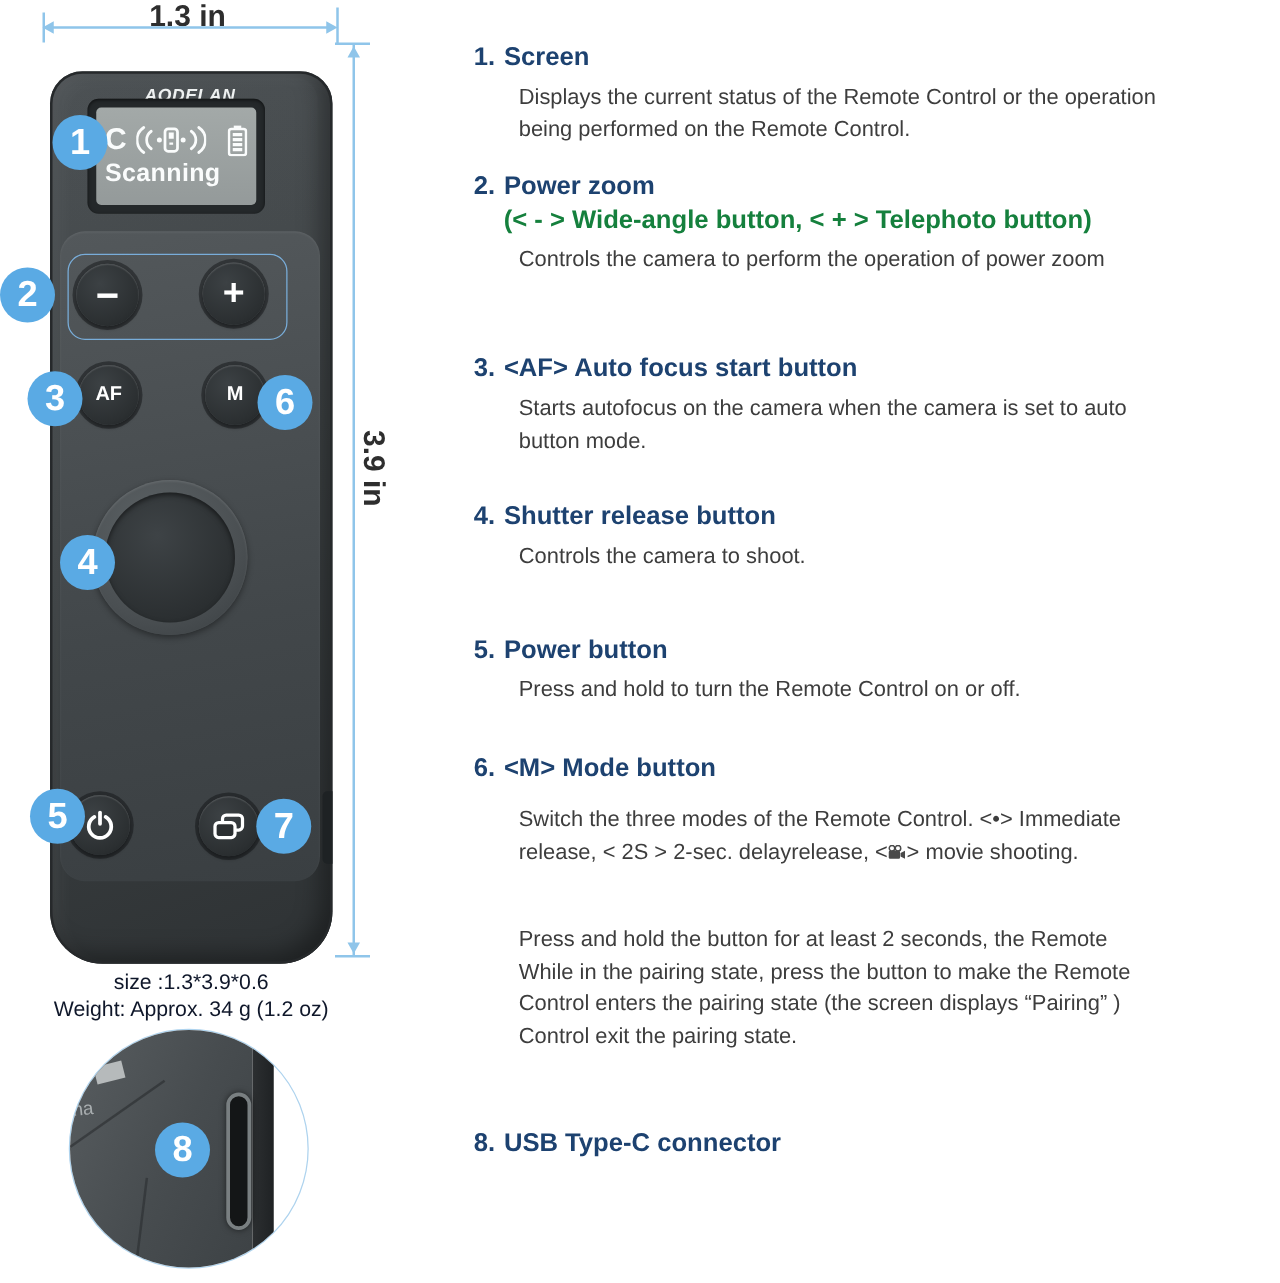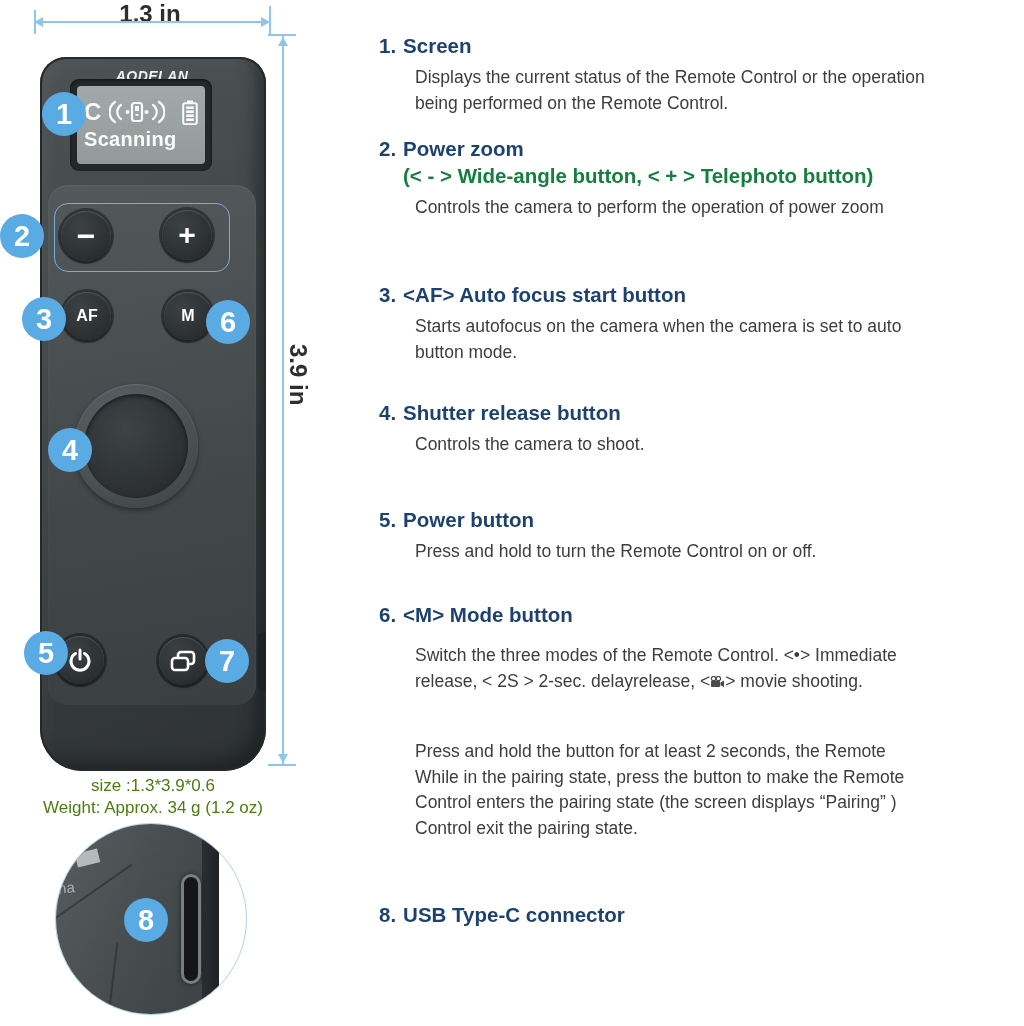--- a/index.html
+++ b/index.html
@@ -61,21 +61,21 @@
   .device-notch{left:218px;top:576px;width:8px;height:58px;background:#1e2224;border-radius:4px 0 0 4px;}
 
   
   .callout{width:44px;height:44px;border-radius:50%;background:#5aaae4;color:#fff;
            display:flex;align-items:center;justify-content:center;font-size:29px;font-weight:600;}
   .c1{left:42px;top:92px;}  .c2{left:0px;top:214px;}  .c3{left:22px;top:297px;}
   .c4{left:48px;top:428px;} .c5{left:24px;top:631px;} .c6{left:206px;top:300px;}
   .c7{left:205px;top:639px;}.c8{left:124px;top:898px;}
 
   
-  .size-text{left:8px;top:775px;width:290px;text-align:center;color:#4d7c0f;font-size:17px;line-height:22px;}
+  .size-text{left:8px;top:775px;width:290px;text-align:center;color:#0f172a;font-size:17px;line-height:22px;}
 
   
   .inset{left:55px;top:823px;width:192px;height:192px;border-radius:50%;border:1px solid #aed3ee;
          overflow:hidden;background:#fff;box-sizing:border-box;}
   .inset-back{left:0;top:0;width:146px;height:192px;background:linear-gradient(115deg,#585d60,#474c4f 55%,#3d4245);}
   .inset-edge{left:146px;top:0;width:17px;height:192px;background:linear-gradient(90deg,#2c2f31,#1f2224);border-radius:0 6px 6px 0;}
   .usb-slot{left:125px;top:50px;width:20px;height:110px;border-radius:11px;border:3px solid #797f81;
             background:#141617;box-sizing:border-box;box-shadow:0 0 5px rgba(0,0,0,.55);}
   .inset-toprect{left:20px;top:27px;width:23px;height:14px;background:#b6babb;transform:rotate(-14deg);}
   .inset-label{left:2px;top:55px;font-size:15px;color:#a9aeb0;transform:rotate(-6deg);}

